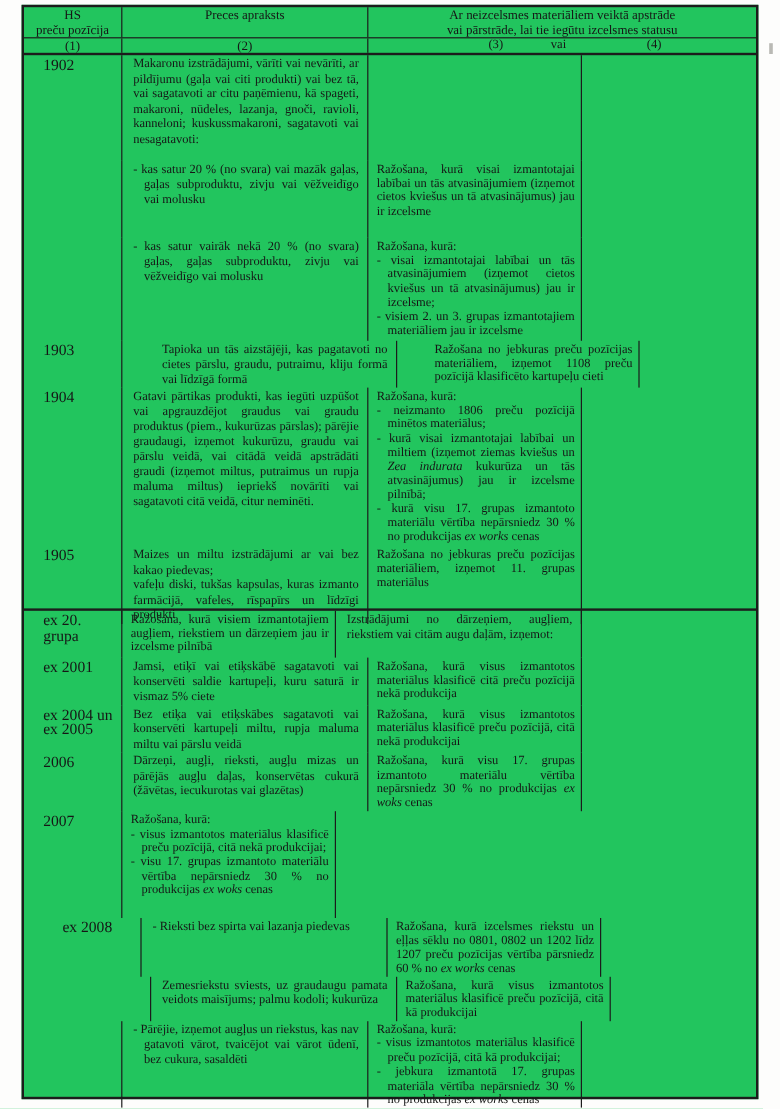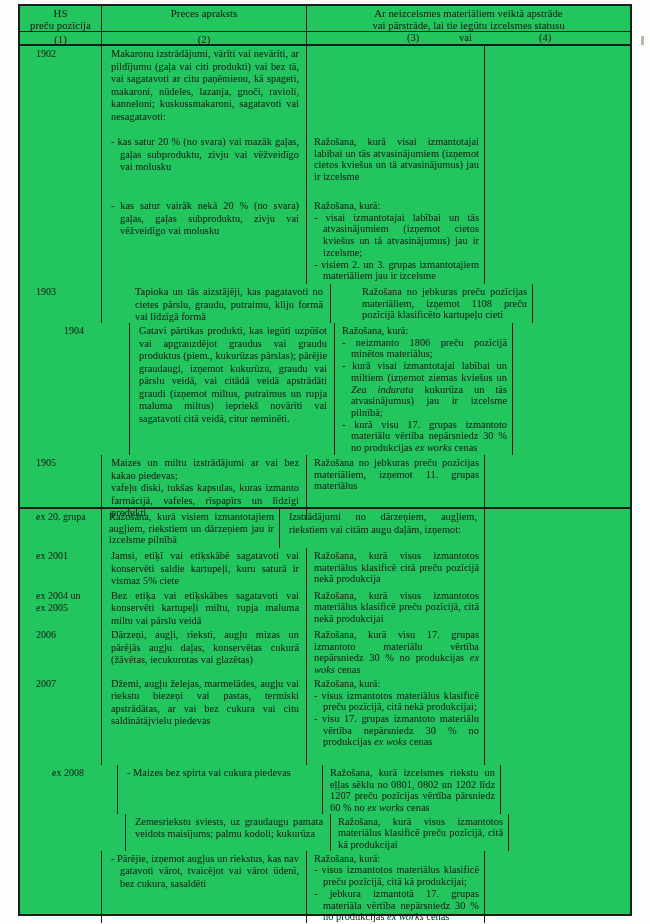--- a/index.html
+++ b/index.html
@@ -22,21 +22,21 @@
   .hc2 { width:205px; border-right:1px solid #1c1c1c; }
   .hc34 { flex:1; position:relative; }
   .hn { position:absolute; top:0; font-size:10.5px; }
   
   .sec { display:flex; flex-direction:column; box-sizing:border-box; }
   .sec1 { height:463px; border-bottom:2px solid #1c1c1c; }
   .sec2 { flex:1; }
   .row { display:flex; box-sizing:border-box; }
   .grow { flex:1; }
   .c { box-sizing:border-box; }
-  .c1 { width:82px;  border-right:1px solid #1c1c1c; padding:2px 2px 0 16px; font-size:10px; line-height:12.5px; }
+  .c1 { width:82px;  border-right:1px solid #1c1c1c; padding:2px 2px 0 16px; font-size:13px; line-height:12.5px; }
   .c2 { width:205px; border-right:1px solid #1c1c1c; padding:2px 7px 0 9px; }
   .c3 { width:178px; border-right:1px solid #1c1c1c; padding:2px 5px 0 7px; }
   .c4 { flex:1; }
   .t { font-size:10.4px; line-height:12.5px; text-align:justify; margin:0; }
   .c3 .t { line-height:11.7px; }
   .dash { padding-left:9px; text-indent:-9px; }
   i { font-style:italic; }
   .speck { position:absolute; background:#b9b9b4; }
 </style>
 </head>
@@ -112,21 +112,21 @@
         </div>
       <div class="c c2">
         <p class="t">Tapioka un tās aizstājēji, kas pagatavoti no cietes pārslu, graudu, putraimu, kliju formā vai līdzīgā formā</p>
       </div>
       <div class="c c3">
         <p class="t">Ražošana no jebkuras preču pozīcijas materiāliem, izņemot 1108 preču pozīcijā klasificēto kartupeļu cieti</p>
       </div>
       <div class="c c4"></div>
     </div>
 
-    <div class="row" style="min-height:132px;padding-left:28px;">
+    <div class="row" style="min-height:132px;">
       <div class="c c1">
           <div>1904</div>
         </div>
       <div class="c c2">
         <p class="t">Gatavi pārtikas produkti, kas iegūti uzpūšot vai apgrauzdējot graudus vai graudu produktus (piem., kukurūzas pārslas); pārējie graudaugi, izņemot kukurūzu, graudu vai pārslu veidā, vai citādā veidā apstrādāti graudi (izņemot miltus, putraimus un rupja maluma miltus) iepriekš novārīti vai sagatavoti citā veidā, citur neminēti.</p>
       </div>
       <div class="c c3">
         <p class="t">Ražošana, kurā:</p>
         <p class="t dash">- neizmanto 1806 preču pozīcijā minētos materiālus;</p>
         <p class="t dash">- kurā visai izmantotajai labībai un miltiem (izņemot ziemas kviešus un <i>Zea indurata</i> kukurūza un tās atvasinājumus) jau ir izcelsme pilnībā;</p>
@@ -203,37 +203,34 @@
       <div class="c c3">
         <p class="t">Ražošana, kurā visu 17. grupas izmantoto materiālu vērtība nepārsniedz 30 % no produkcijas <i>ex woks</i> cenas</p>
       </div>
       <div class="c c4"></div>
     </div>
 
     <div class="row" style="min-height:89px;">
       <div class="c c1">
           <div>2007</div>
         </div>
-      <div class="c c2">
-        <p class="t">Džemi, augļu želejas, marmelādes, augļu vai riekstu biezeņi vai pastas, termiski apstrādātas, ar vai bez cukura vai citu saldinātājvielu piedevas</p>
-      </div>
       <div class="c c3">
         <p class="t">Ražošana, kurā:</p>
         <p class="t dash">- visus izmantotos materiālus klasificē preču pozīcijā, citā nekā produkcijai;</p>
         <p class="t dash">- visu 17. grupas izmantoto materiālu vērtība nepārsniedz 30 % no produkcijas <i>ex woks</i> cenas</p>
       </div>
       <div class="c c4"></div>
     </div>
 
     <div class="row" style="min-height:46px;padding-left:16px;">
       <div class="c c1">
           <div>ex 2008</div>
         </div>
       <div class="c c2">
-        <p class="t dash">- Maizes bez spirta vai cukura piedevas</p>
+        <p class="t dash">- Rieksti bez spirta vai lazanja piedevas</p>
       </div>
       <div class="c c3">
         <p class="t">Ražošana, kurā izcelsmes riekstu un eļļas sēklu no 0801, 0802 un 1202 līdz 1207 preču pozīcijas vērtība pārsniedz 60 % no <i>ex works</i> cenas</p>
       </div>
       <div class="c c4"></div>
     </div>
 
     <div class="row" style="min-height:34px;margin-left:24px;">
       <div class="c c1"></div>
       <div class="c c2">

